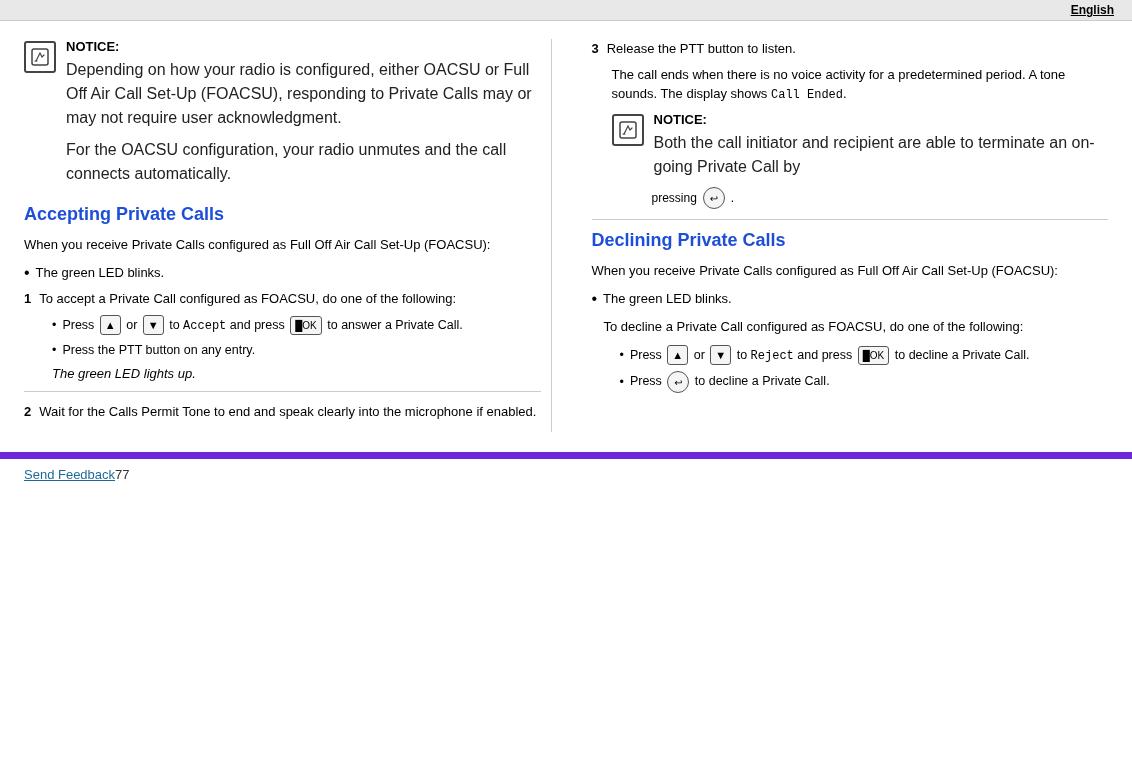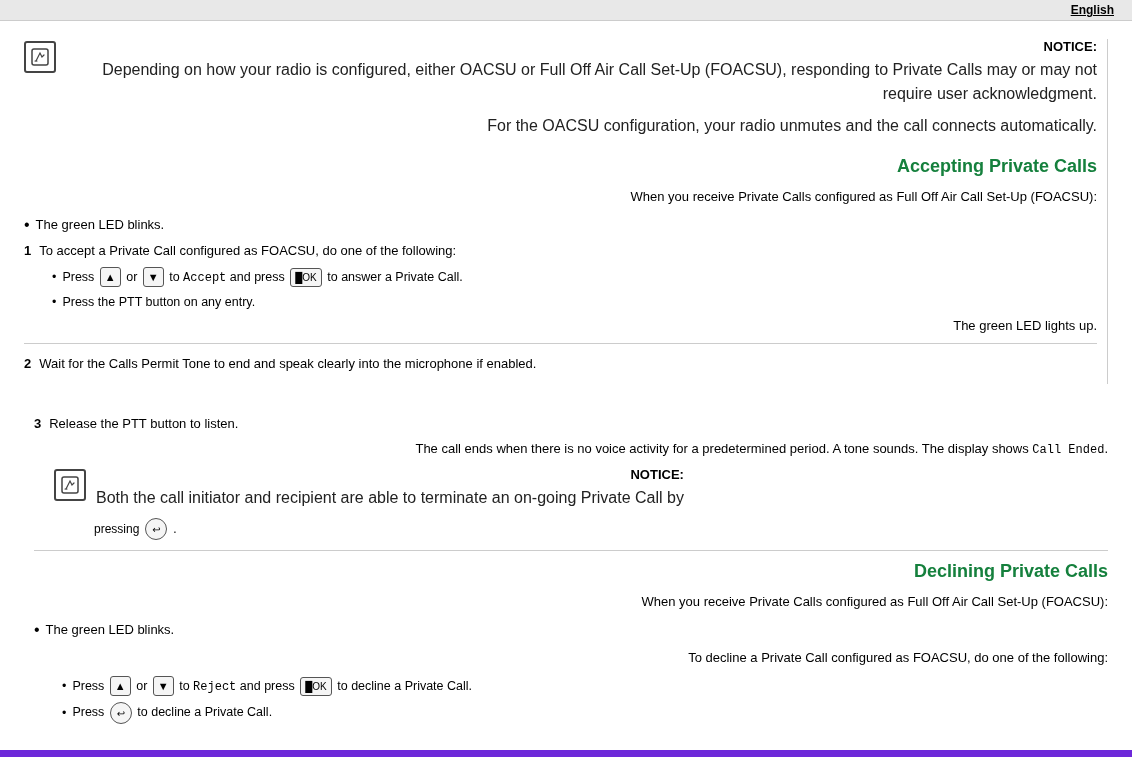--- a/index.html
+++ b/index.html
@@ -23,24 +23,23 @@
       background: #e8e8e8;
       text-align: right;
       padding: 3px 18px 3px 0;
       font-size: 12px;
       font-weight: bold;
       border-bottom: 1px solid #ccc;
       text-decoration: underline;
     }
     .content-area {
       display: flex;
-      flex-direction: column;
+      flex-direction: row;
       padding: 18px 24px 10px 24px;
       gap: 30px;
-      text-align: right;
     }
     .left-col {
       flex: 1;
       min-width: 0;
       padding-right: 10px;
       border-right: 1px solid #ccc;
     }
     .right-col {
       flex: 1;
       min-width: 0;
@@ -80,21 +79,21 @@
       line-height: 1.5;
       color: #222;
     }
     .notice-text p + p {
       margin-top: 8px;
     }
     
     .section-heading {
       font-size: 18px;
       font-weight: bold;
-      color: #15803d;
+      color: #1d4ed8;
       margin-bottom: 10px;
       margin-top: 10px;
     }
     .section-intro {
       font-size: 13px;
       line-height: 1.5;
       margin-bottom: 8px;
     }
     
     .bullet-item {
@@ -181,20 +180,21 @@
       margin: 10px 0;
     }
     .step-text {
       font-size: 13px;
       line-height: 1.5;
     }
     .green-led {
       font-size: 13px;
       margin-left: 28px;
       margin-bottom: 8px;
+      font-style: italic;
     }
     
     .footer {
       display: flex;
       justify-content: flex-start;
       align-items: center;
       padding: 8px 24px;
       border-top: 7px solid #6d28d9;
       margin-top: 10px;
     }

